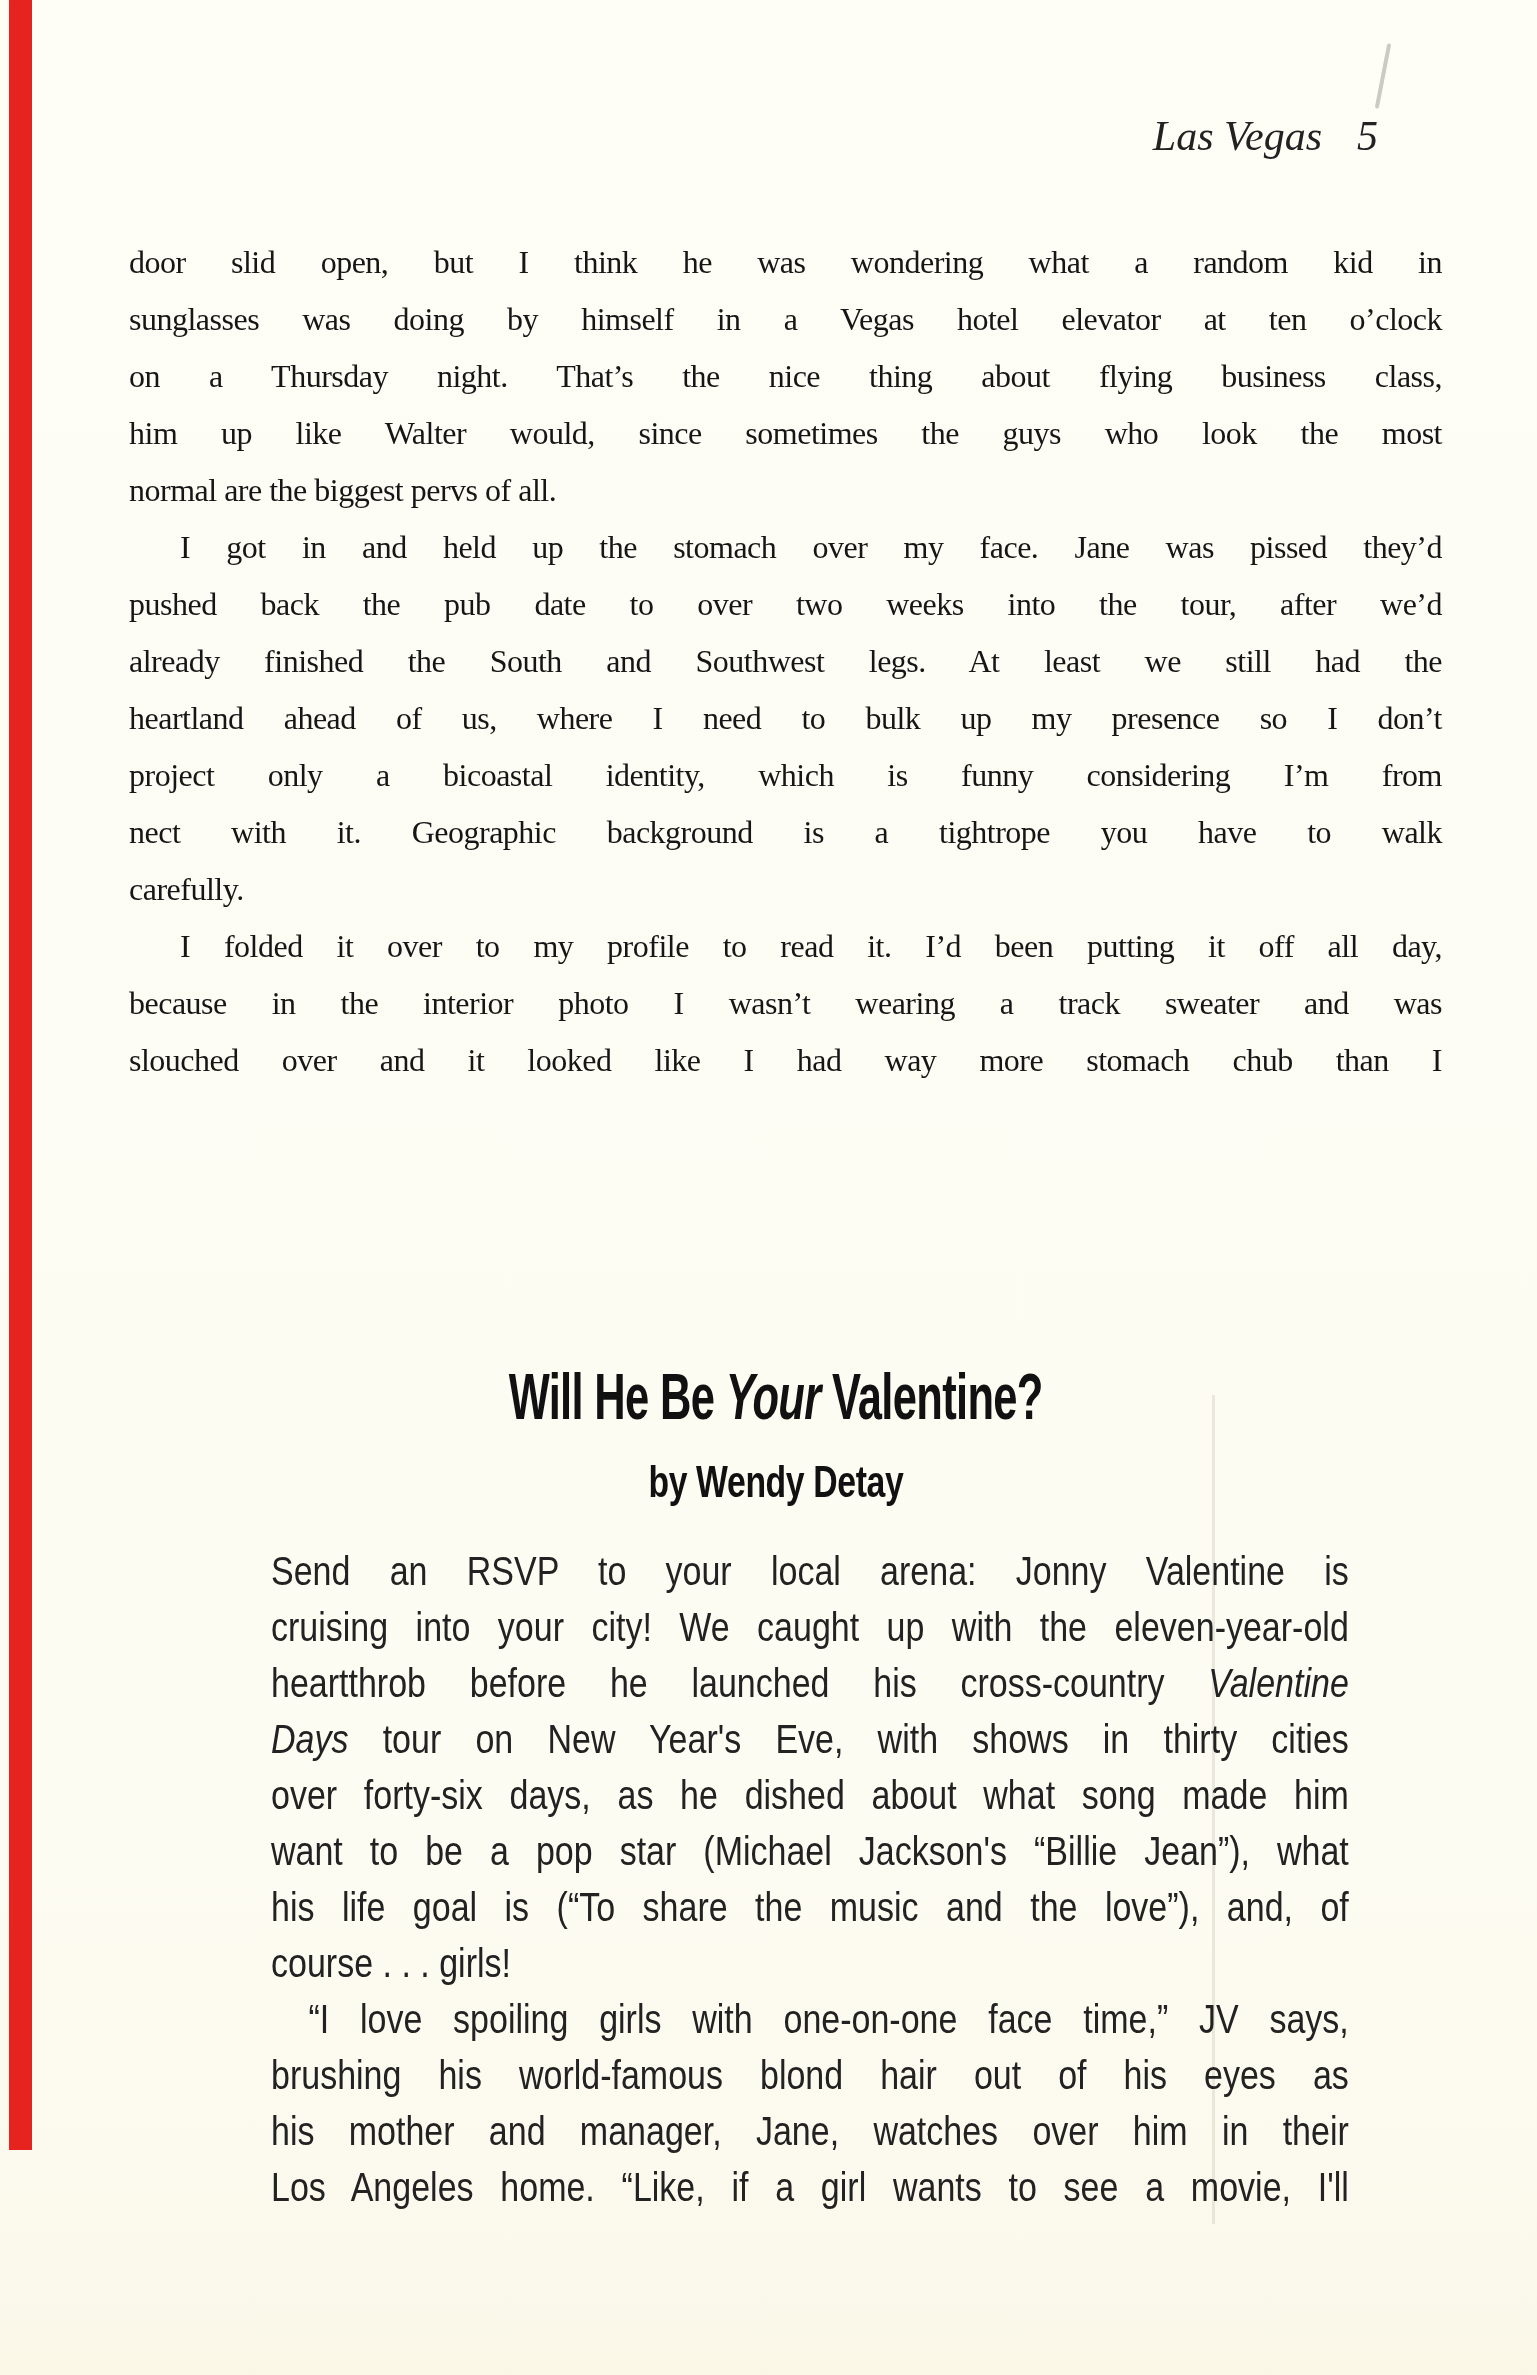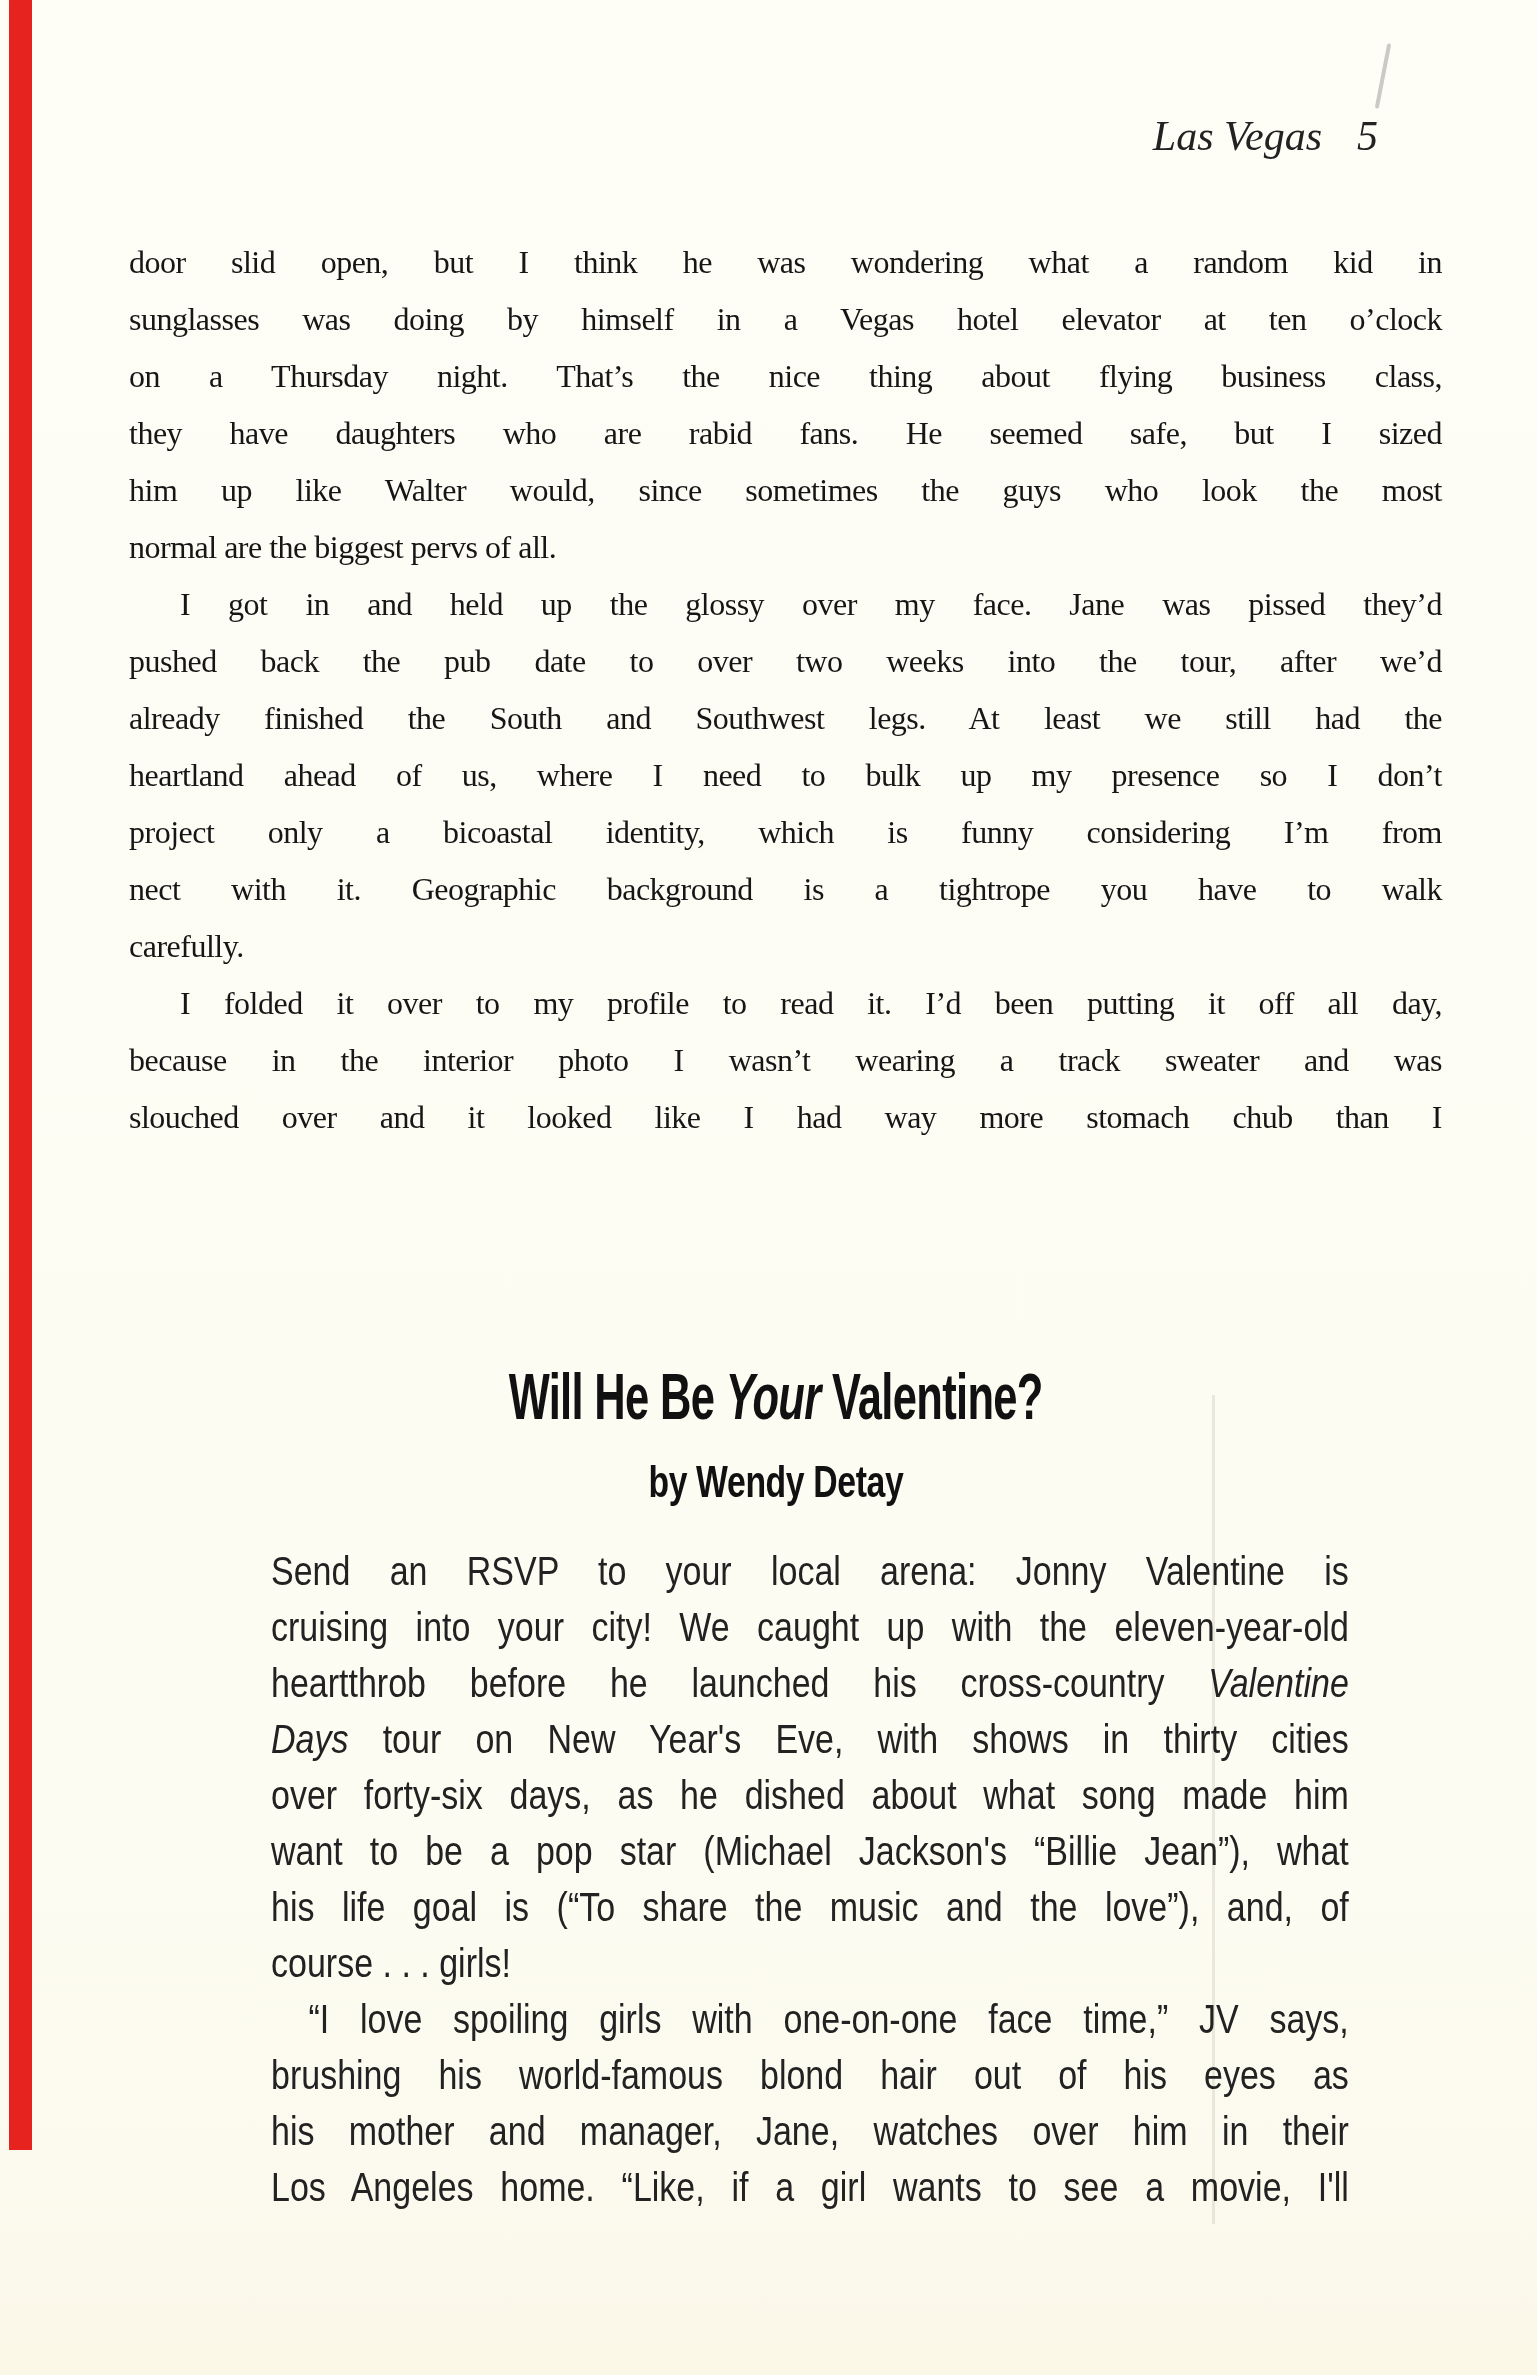--- a/index.html
+++ b/index.html
@@ -62,26 +62,25 @@
 
   <div class="header">
     <span class="title">Las Vegas</span><span class="pgnum">5</span>
   </div>
 
   <div class="bodytext">
       <div class="para">
         <div class="line">door slid open, but I think he was wondering what a random kid in</div>
         <div class="line">sunglasses was doing by himself in a Vegas hotel elevator at ten o’clock</div>
         <div class="line">on a Thursday night. That’s the nice thing about flying business class,</div>
-        <div class="line">they have daughters who are rabid fans. He seemed safe, but I sized</div>
         <div class="line">him up like Walter would, since sometimes the guys who look the most</div>
         <div class="line last">normal are the biggest pervs of all.</div>
       </div>
       <div class="para indent">
-        <div class="line">I got in and held up the glossy over my face. Jane was pissed they’d</div>
+        <div class="line">I got in and held up the stomach over my face. Jane was pissed they’d</div>
         <div class="line">pushed back the pub date to over two weeks into the tour, after we’d</div>
         <div class="line">already finished the South and Southwest legs. At least we still had the</div>
         <div class="line">heartland ahead of us, where I need to bulk up my presence so I don’t</div>
         <div class="line">project only a bicoastal identity, which is funny considering I’m from</div>
         <div class="line">nect with it. Geographic background is a tightrope you have to walk</div>
         <div class="line last">carefully.</div>
       </div>
       <div class="para indent">
         <div class="line">I folded it over to my profile to read it. I’d been putting it off all day,</div>
         <div class="line">because in the interior photo I wasn’t wearing a track sweater and was</div>

